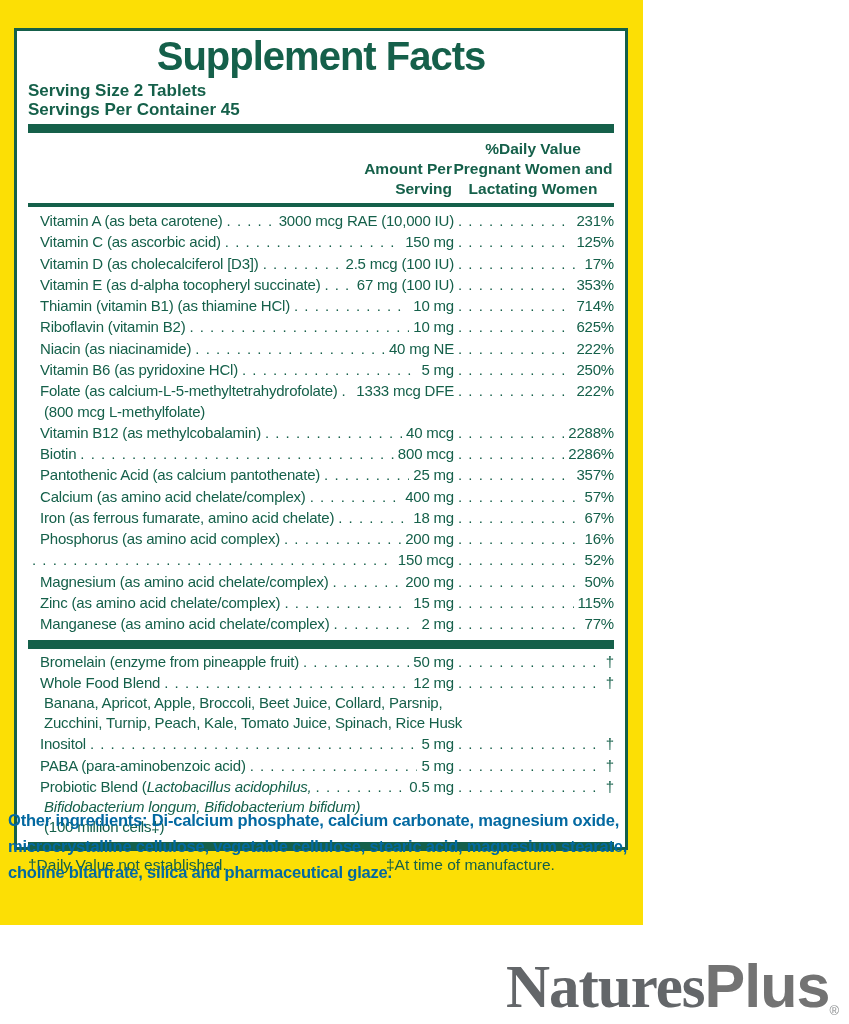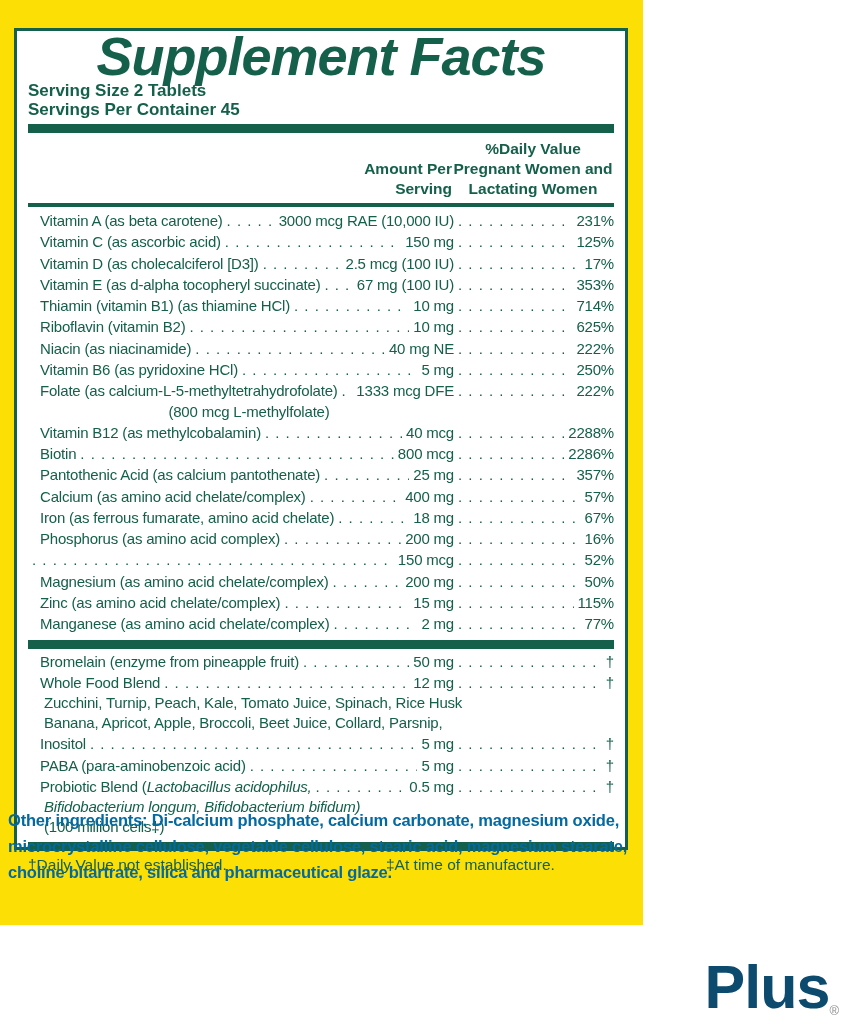--- a/index.html
+++ b/index.html
@@ -16,22 +16,22 @@
   }
 
   
   .panel {
     position:absolute; left:14px; top:28px; width:614px; height:822px;
     background:#ffffff; border:3px solid #15604a;
     padding:3px 11px 0 11px; color:#15604a;
   }
 
   .title {
-    text-align:center; font-size:54px; font-weight:bold; letter-spacing:-1px;
-    line-height:44px; color:#15604a; white-space:nowrap;font-style:italic;
+    text-align:center; font-size:40px; font-weight:bold; letter-spacing:-1px;
+    line-height:44px; color:#15604a; white-space:nowrap;
   }
 
   .serving { font-size:17px; font-weight:bold; line-height:19px; margin-top:3px; }
 
   .bar { height:9px; background:#15604a; margin-top:5px; }
   .divider { height:4px; background:#15604a; margin-top:4px; }
 
   .head { display:flex; align-items:flex-end; margin-top:6px; font-weight:bold; font-size:15.5px; line-height:20px; }
   .h-spacer { flex:1; }
   .h-amount { text-align:right; white-space:nowrap; }
@@ -48,21 +48,21 @@
     content:". . . . . . . . . . . . . . . . . . . . . . . . . . . . . . . . . . . . . . . . . . . . . . . . . . . . . . . . . . . .";
     letter-spacing:1px;
   }
   .amt { flex:0 0 auto; text-align:left; }
   .tail { flex:0 0 160px; display:flex; align-items:center; overflow:hidden; }
   .tail .dots { flex:1 1 auto; }
   .val { flex:0 0 auto; }
 
   .sub { font-size:15px; line-height:20px; letter-spacing:-0.2px; padding-left:16px; white-space:nowrap; }
   .sub.italic { font-style:italic; }
-  .sub.sub-amount { text-align:center; padding-right:160px; }
+  .sub.sub-amount { text-align:left; padding-right:160px; }
 
   .footnotes { display:flex; margin-top:4px; font-size:15.5px; line-height:20px; }
   .fn-left { flex:1; }
   .fn-right { width:228px; }
 
   
   .other-ing {
     position:absolute; left:8px; top:807px; width:630px;
     color:#0369a1; font-size:16.5px; font-weight:bold; line-height:26px; letter-spacing:-0.2px;
   }
@@ -71,21 +71,21 @@
   .logo {
     position:absolute; right:10px; bottom:2px;
     display:flex; align-items:baseline; white-space:nowrap;
   }
   .logo-natures {
     font-family:"Liberation Serif","DejaVu Serif",serif;
     font-weight:bold; font-size:61px; color:#636669; letter-spacing:-1px;
   }
   .logo-plus {
     font-family:"Liberation Sans","DejaVu Sans",sans-serif;
-    font-weight:bold; font-size:61px; color:#0c4a6e; letter-spacing:-1px;
+    font-weight:bold; font-size:61px; color:#737373; letter-spacing:-1px;
   }
   .logo-reg { font-size:13px; color:#8a8d8f; align-self:flex-end; margin-bottom:4px; }
 </style>
 </head>
 <body>
 
 <div class="canvas">
 
   <div class="label-bg">
 
@@ -303,22 +303,22 @@
           </div>
           <div class="row">
             <span class="lbl">Whole Food Blend</span>
             <span class="dots"></span>
             <span class="amt">12 mg</span>
             <span class="tail">
               <span class="dots"></span>
               <span class="val">†</span>
             </span>
           </div>
+          <div class="sub">Banana, Apricot, Apple, Broccoli, Beet Juice, Collard, Parsnip,</div>
           <div class="sub">Zucchini, Turnip, Peach, Kale, Tomato Juice, Spinach, Rice Husk</div>
-          <div class="sub">Banana, Apricot, Apple, Broccoli, Beet Juice, Collard, Parsnip,</div>
           <div class="row">
             <span class="lbl">Inositol</span>
             <span class="dots"></span>
             <span class="amt">5 mg</span>
             <span class="tail">
               <span class="dots"></span>
               <span class="val">†</span>
             </span>
           </div>
           <div class="row">
@@ -350,17 +350,18 @@
         <div class="fn-right">‡At time of manufacture.</div>
       </div>
 
     </div>
 
     <div class="other-ing">Other ingredients: Di-calcium phosphate, calcium carbonate, magnesium oxide, microcrystalline cellulose, vegetable cellulose, stearic acid, magnesium stearate, choline bitartrate, silica and pharmaceutical glaze.</div>
 
   </div>
 
   <div class="logo">
+    <span class="logo-natures">Natures</span>
       <span class="logo-plus">Plus</span>
       <span class="logo-reg">®</span>
   </div>
 
 </div>
 
 </body></html>

